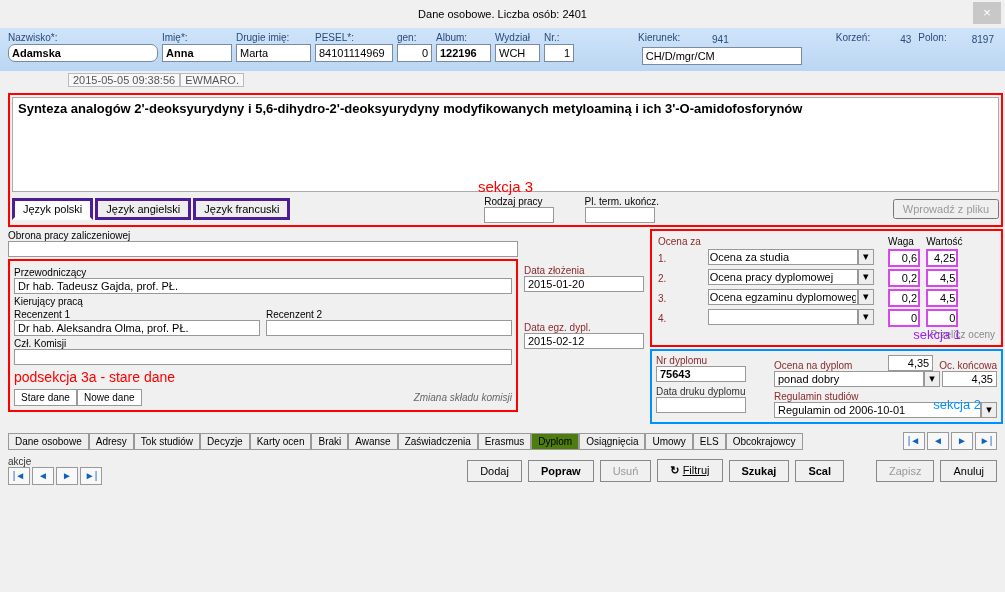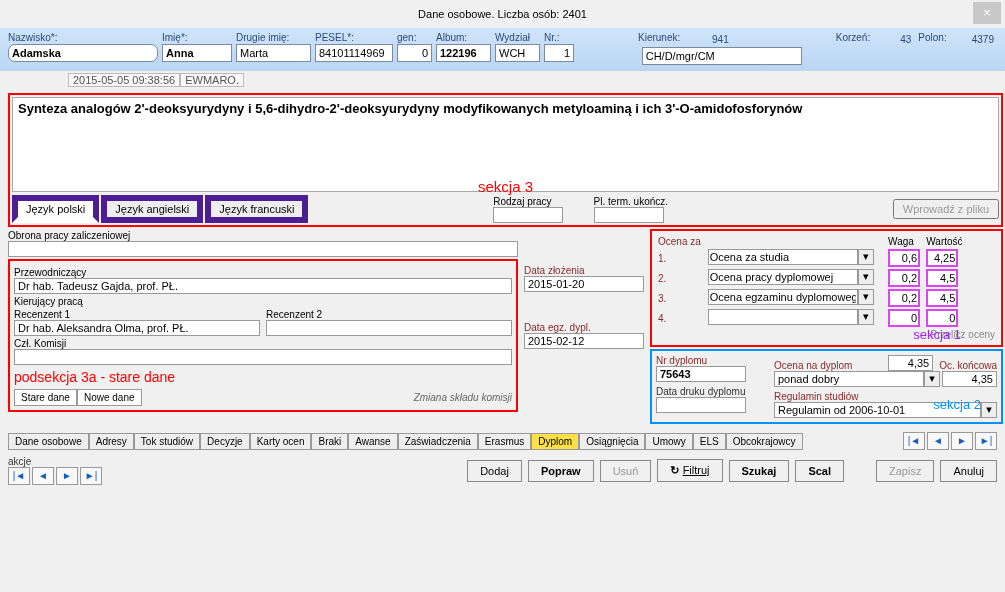--- a/index.html
+++ b/index.html
@@ -13,21 +13,21 @@
 .hcol .val-ro { border: none; background: transparent; text-align: right; padding: 2px 3px; color: #2a4a7a; font-size: 10px; }
 .statusline { padding: 2px 8px; font-size: 10px; color: #555; display: flex; }
 .statusline span { border: 1px solid #bbb; padding: 0 4px; background: #f8f8f8; }
 .main { padding: 4px 8px; position: relative; }
 
 .sec3-box { border: 2px solid red; padding: 2px; position: relative; }
 .thesis-area { background: #fff; border: 1px solid #aaa; height: 95px; padding: 3px 5px; font-size: 13px; font-weight: bold; overflow-y: scroll; }
 .sec3-label { position: absolute; left: 50%; transform: translateX(-50%); bottom: 30px; color: red; font-size: 15px; pointer-events: none; }
 
 .langtabs { display: flex; align-items: center; margin-top: 3px; gap: 2px; }
-.langtabs .tab { border: 6px solid #4c1d95; padding: 2px 8px; background: #eee; cursor: pointer; }
+.langtabs .tab { border: 3px solid #4c1d95; padding: 2px 8px; background: #eee; cursor: pointer; }
 .langtabs .tab.active { background: #fff; border-bottom-color: #fff; }
 .langtabs .spacer { flex: 1; }
 .langtabs label { font-size: 10px; margin-right: 40px; }
 .langtabs input.mini { width: 70px; border: 1px solid #999; padding: 1px; }
 .langtabs button { padding: 2px 8px; }
 
 .mid { display: flex; gap: 6px; margin-top: 2px; }
 .left-col { width: 510px; }
 .obrona-row input { width: 100%; border: 1px solid #999; padding: 1px 3px; }
 .sec3a { border: 2px solid red; padding: 4px; position: relative; margin-top: 2px; }
@@ -56,21 +56,21 @@
 .sec1-label { position: absolute; right: 40px; bottom: 3px; color: #a020f0; font-size: 13px; }
 .sec1 .recalc { color: #888; font-size: 10px; text-align: right; cursor: pointer; }
 
 .sec2 { border: 2px solid #0090ff; padding: 4px; margin-top: 2px; position: relative; display: flex; gap: 8px; }
 .sec2 label { display: block; font-size: 10px; color: #8a2a2a; }
 .sec2 input, .sec2 select { border: 1px solid #999; padding: 1px 3px; }
 .sec2-label { position: absolute; right: 20px; bottom: 10px; color: #0090ff; font-size: 13px; }
 
 .bottom-tabs { display: flex; gap: 0; margin: 4px 8px 0 8px; align-items: center; }
 .bottom-tabs .tab { border: 1px solid #999; padding: 2px 6px; background: #eee; cursor: pointer; font-size: 10px; }
-.bottom-tabs .tab.active { background: #fde047; }
+.bottom-tabs .tab.active { background: #4d7c0f; }
 .bottom-tabs .nav { margin-left: auto; display: flex; gap: 2px; }
 .navbtn { width: 22px; height: 18px; border: 1px solid #999; background: #f8f8f8; color: #1060c0; text-align: center; cursor: pointer; font-size: 10px; line-height: 16px; }
 
 .footer { display: flex; align-items: center; padding: 6px 8px; gap: 6px; }
 .footer .label { font-size: 10px; color: #333; }
 .footer .spacer { flex: 1; }
 .footer button { padding: 4px 12px; font-size: 11px; border: 1px solid #888; background: #f0f0f0; cursor: pointer; }
 .footer button.bold { font-weight: bold; }
 .footer button.disabled { color: #999; }
 .footer .navgrp { display: flex; gap: 2px; }
@@ -126,21 +126,21 @@
   <div class="hcol" style="width:50px;margin-left:100px">
       <label>Korzeń:</label>
     </div>
   <div class="hcol" style="width:25px">
       <div class="val-ro">43</div>
     </div>
   <div class="hcol" style="width:40px">
       <label>Polon:</label>
     </div>
   <div class="hcol" style="width:35px">
-      <div class="val-ro">4379</div>
+      <div class="val-ro">8197</div>
     </div>
 </div>
 
 <div class="statusline">
   <span style="margin-left:60px">2015-05-05 09:38:56</span>
   <span>EWMARO.</span>
 </div>
 
 <div class="main">
   <div style="display:flex;gap:4px">

